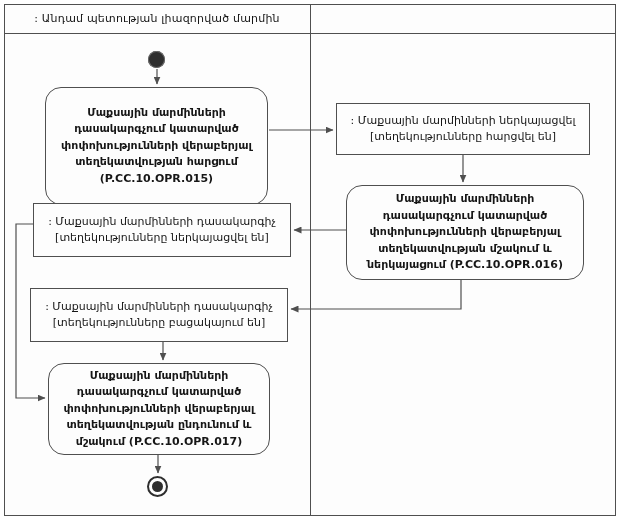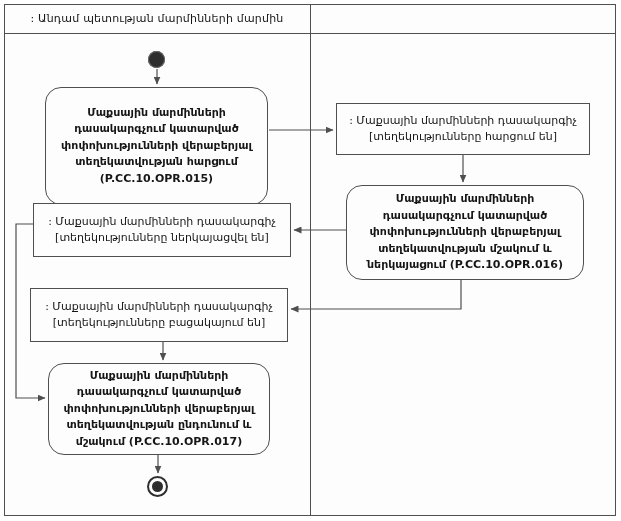--- a/index.html
+++ b/index.html
@@ -80,21 +80,21 @@
 </head>
 <body>
 
 <div class="stage">
 
   <div class="frame"></div>
   <div class="lane-divider"></div>
   <div class="header-sep"></div>
 
   <div class="lane-title l1">
-    <span>: Անդամ պետության մարմինների մարմին</span>
+    <span>: Անդամ պետության լիազորված մարմին</span>
   </div>
 
   <svg class="wires" width="621" height="521" viewBox="0 0 621 521">
     <defs>
       <marker id="arrow" markerWidth="9" markerHeight="7" refX="7.5" refY="3.5" orient="auto" markerUnits="userSpaceOnUse">
         <path class="arrowhead" d="M0,0 L8,3.5 L0,7 Z"></path>
       </marker>
     </defs>
     <polyline class="connector" points="157,69 157,84" marker-end="url(#arrow)"></polyline>
     <polyline class="connector" points="269,130 333,130" marker-end="url(#arrow)"></polyline>
@@ -106,21 +106,21 @@
     <polyline class="connector" points="158,455 158,473" marker-end="url(#arrow)"></polyline>
   </svg>
 
   <div class="start-node"></div>
 
   <div class="node action" id="opr015">
     <span>Մաքսային մարմինների դասակարգչում կատարված փոփոխությունների վերաբերյալ տեղեկատվության հարցում (P.CC.10.OPR.015)</span>
   </div>
 
   <div class="node" id="obj-requested">
-    <span>: Մաքսային մարմինների դասակարգիչ [տեղեկությունները հարցում են]</span>
+    <span>: Մաքսային մարմինների ներկայացվել [տեղեկությունները հարցվել են]</span>
   </div>
 
   <div class="node action" id="opr016">
     <span>Մաքսային մարմինների դասակարգչում կատարված փոփոխությունների վերաբերյալ տեղեկատվության մշակում և ներկայացում (P.CC.10.OPR.016)</span>
   </div>
 
   <div class="node" id="obj-presented">
     <span>: Մաքսային մարմինների դասակարգիչ [տեղեկությունները ներկայացվել են]</span>
   </div>
 

